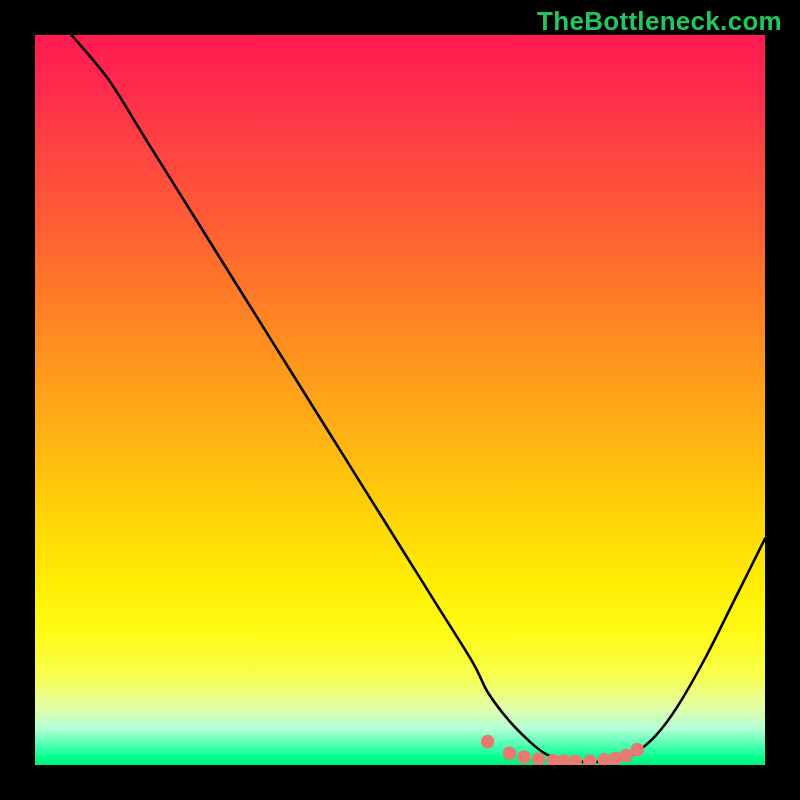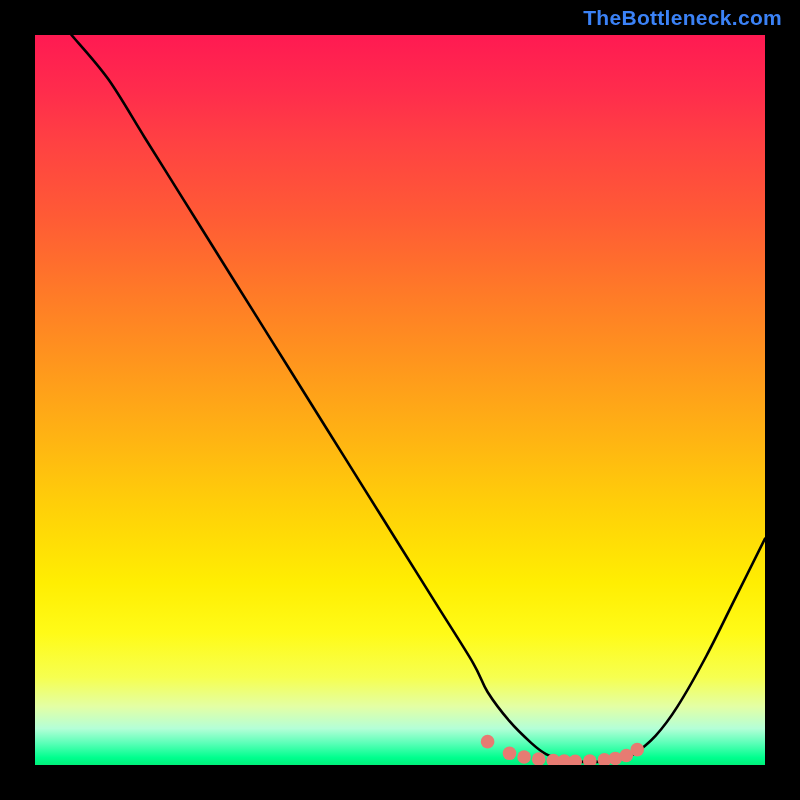--- a/index.html
+++ b/index.html
@@ -50,22 +50,22 @@
       #b4ffd7 95%,
       #5bffb8 97%,
       #00ff8e 99%,
       #00f07a 100%
     );
   }
   .watermark {
     position: absolute;
     top: 6px;
     right: 18px;
-    color: #3b82f6;
-    font-size: 21px;
+    color: #22c55e;
+    font-size: 26px;
     font-weight: 600;
     letter-spacing: 0.3px;
     user-select: none;
   }
   svg.curve {
     position: absolute;
     left: 0;
     top: 0;
     width: 100%;
     height: 100%;

